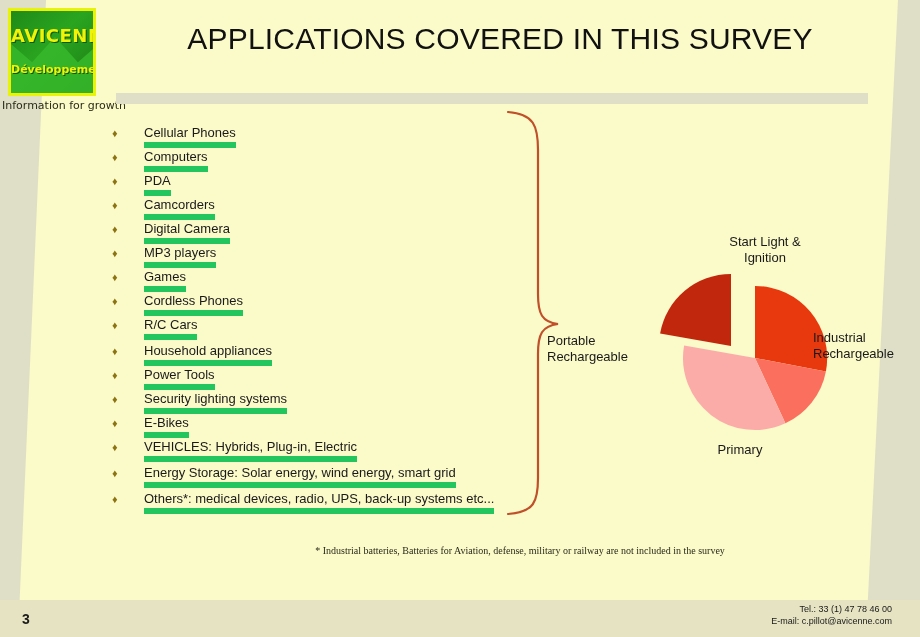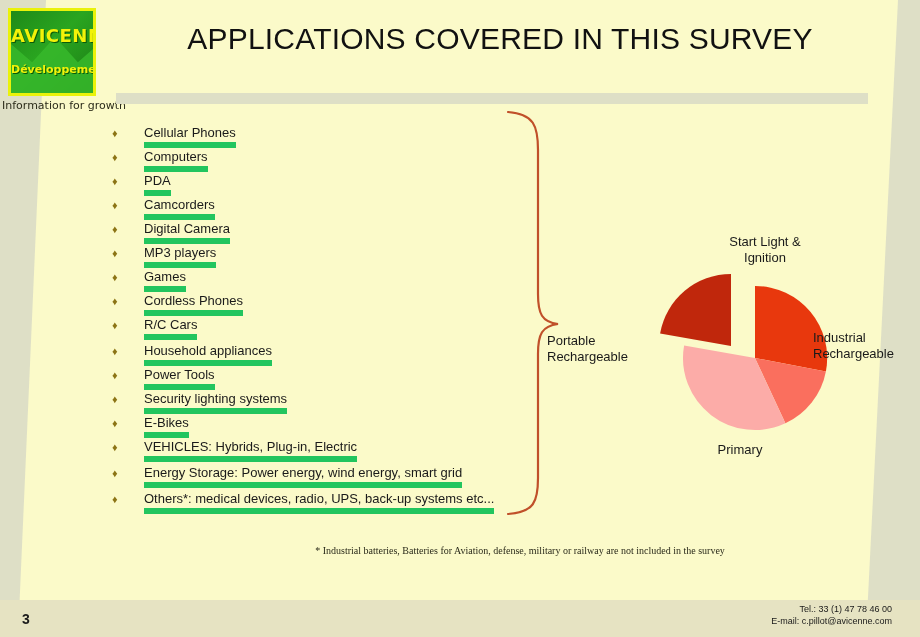--- a/index.html
+++ b/index.html
@@ -229,21 +229,21 @@
     <div class="bullet-row">
       <span class="bullet-mark">♦</span>
       <span class="bullet-text">E-Bikes</span>
     </div>
     <div class="bullet-row tall">
       <span class="bullet-mark">♦</span>
       <span class="bullet-text">VEHICLES: Hybrids, Plug-in, Electric</span>
     </div>
     <div class="bullet-row tall">
       <span class="bullet-mark">♦</span>
-      <span class="bullet-text">Energy Storage: Power energy, wind energy, smart grid</span>
+      <span class="bullet-text">Energy Storage: Solar energy, wind energy, smart grid</span>
     </div>
     <div class="bullet-row tall">
       <span class="bullet-mark">♦</span>
       <span class="bullet-text">Others*: medical devices, radio, UPS, back-up systems etc...</span>
     </div>
   </div>
 
   <div id="brace-wrap">
     <svg width="70" height="410" viewBox="0 0 70 410">
       <path d="M8,4 C34,6 38,18 38,42 L38,186 C38,206 42,214 58,216

